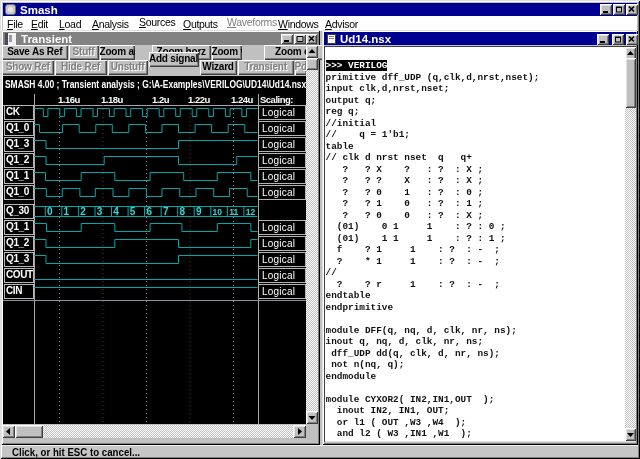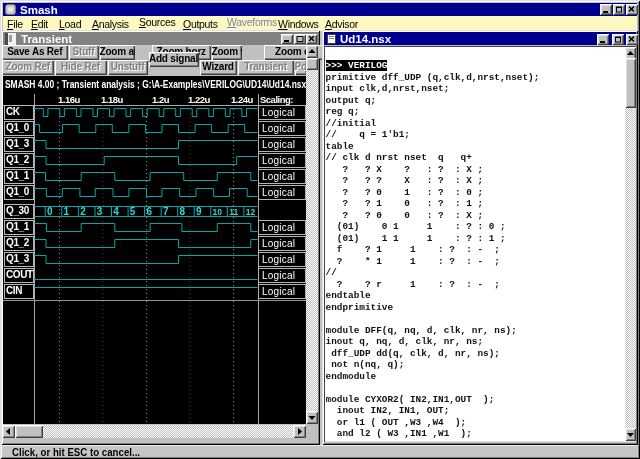--- a/index.html
+++ b/index.html
@@ -34,21 +34,21 @@
       <rect x="3.5" y="3.5" width="5" height="4.5" fill="none" stroke="#000"></rect>
       <rect x="3" y="2.5" width="6" height="1.5" fill="#000"></rect>
     </svg>
   </div>
 <div class="wbtn" style="left:626px;top:4px">
     <svg class="arr" viewBox="0 0 12 11">
       <path d="M3 2.5l5 5m0-5l-5 5" stroke="#000" stroke-width="1.6"></path>
     </svg>
   </div>
 
-<div class="abs" style="left:3px;top:16px;width:634px;height:15px;background:#fef9c3;font-size:10.5px;letter-spacing:-0.3px;color:#000">
+<div class="abs" style="left:3px;top:16px;width:634px;height:15px;background:#ffffff;font-size:10.5px;letter-spacing:-0.3px;color:#000">
  <span class="abs" style="left:4px;top:2px"><u>F</u>ile</span>
  <span class="abs" style="left:28px;top:2px"><u>E</u>dit</span>
  <span class="abs" style="left:56px;top:2px"><u>L</u>oad</span>
  <span class="abs" style="left:89px;top:2px"><u>A</u>nalysis</span>
  <span class="abs" style="left:136px;top:0"><u>S</u>ources</span>
  <span class="abs" style="left:180px;top:2px"><u>O</u>utputs</span>
  <span class="abs" style="left:224px;top:0;color:#808080;text-shadow:1px 1px 0 #fff"><u>W</u>aveforms</span>
  <span class="abs" style="left:275px;top:2px"><u>W</u>indows</span>
  <span class="abs" style="left:322px;top:2px"><u>A</u>dvisor</span>
 </div>
@@ -74,21 +74,21 @@
       <path d="M3 2l5 5m0-5l-5 5" stroke="#000" stroke-width="1.5"></path>
     </svg>
   </div>
 
 <div class="tb" style="left:2px;top:45px;width:65.5px">Save As Ref</div>
 <div class="tb dis" style="left:68.5px;top:45px;width:30px">Stuff</div>
 <div class="tb" style="left:99.5px;top:45px;width:35px">Zoom area</div>
 <div class="tb" style="left:152px;top:45px;width:58.5px">Zoom horz</div>
 <div class="tb" style="left:211.5px;top:45px;width:30px">Zoom vert</div>
 <div class="tb" style="left:263.5px;top:45px;width:64px">Zoom ou</div>
-<div class="tb dis" style="left:2px;top:60px;width:51.5px">Zoom Ref</div>
+<div class="tb dis" style="left:2px;top:60px;width:51.5px">Show Ref</div>
 <div class="tb dis" style="left:54.5px;top:60px;width:52px">Hide Ref</div>
 <div class="tb dis" style="left:107.5px;top:60px;width:40px">Unstuff</div>
 <div class="tb" style="left:148.5px;top:52px;width:50px">Add signal</div>
 <div class="tb" style="left:199.5px;top:60px;width:37px">Wizard</div>
 <div class="tb dis" style="left:237.5px;top:60px;width:56px">Transient</div>
 <div class="tb dis" style="left:294.5px;top:60px;width:12px">Po</div>
 
 <div class="abs" style="left:3px;top:76px;width:303px;height:348px;background:#000"></div>
 <div class="abs" style="left:5px;top:79px;width:360px;color:#fff;font-weight:bold;font-size:10px;white-space:nowrap;transform:scaleX(0.843);transform-origin:0 0" id="hdr">SMASH 4.00 ; Transient analysis ; G:\A-Examples\VERILOG\UD14\Ud14.nsx</div>
 

